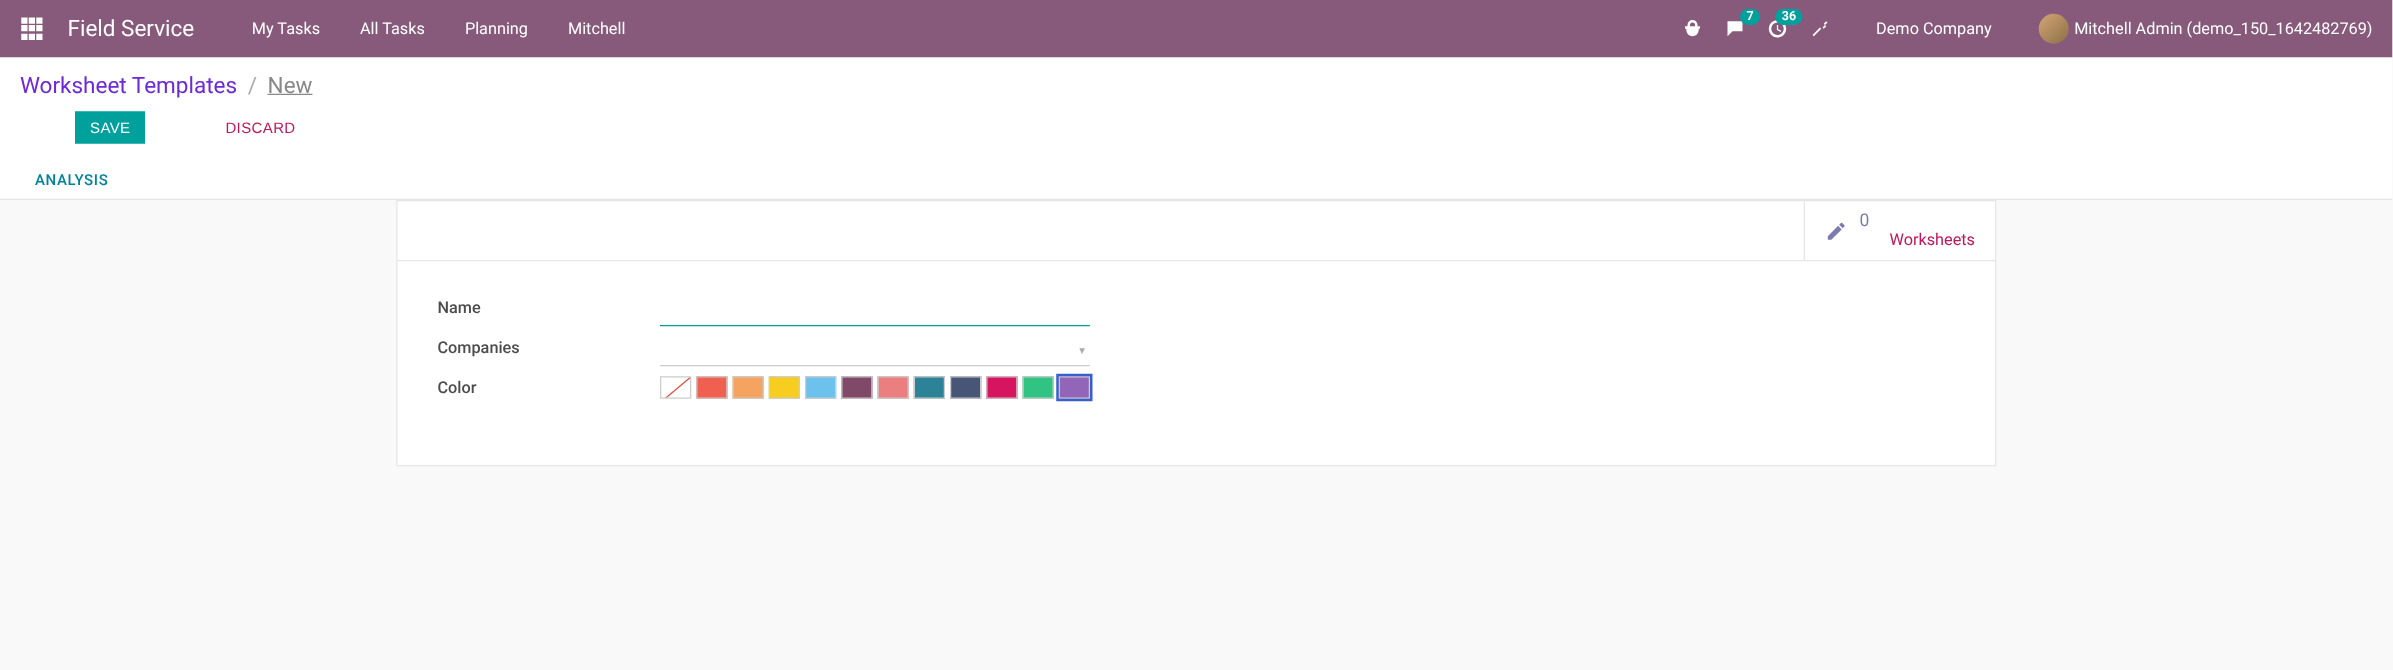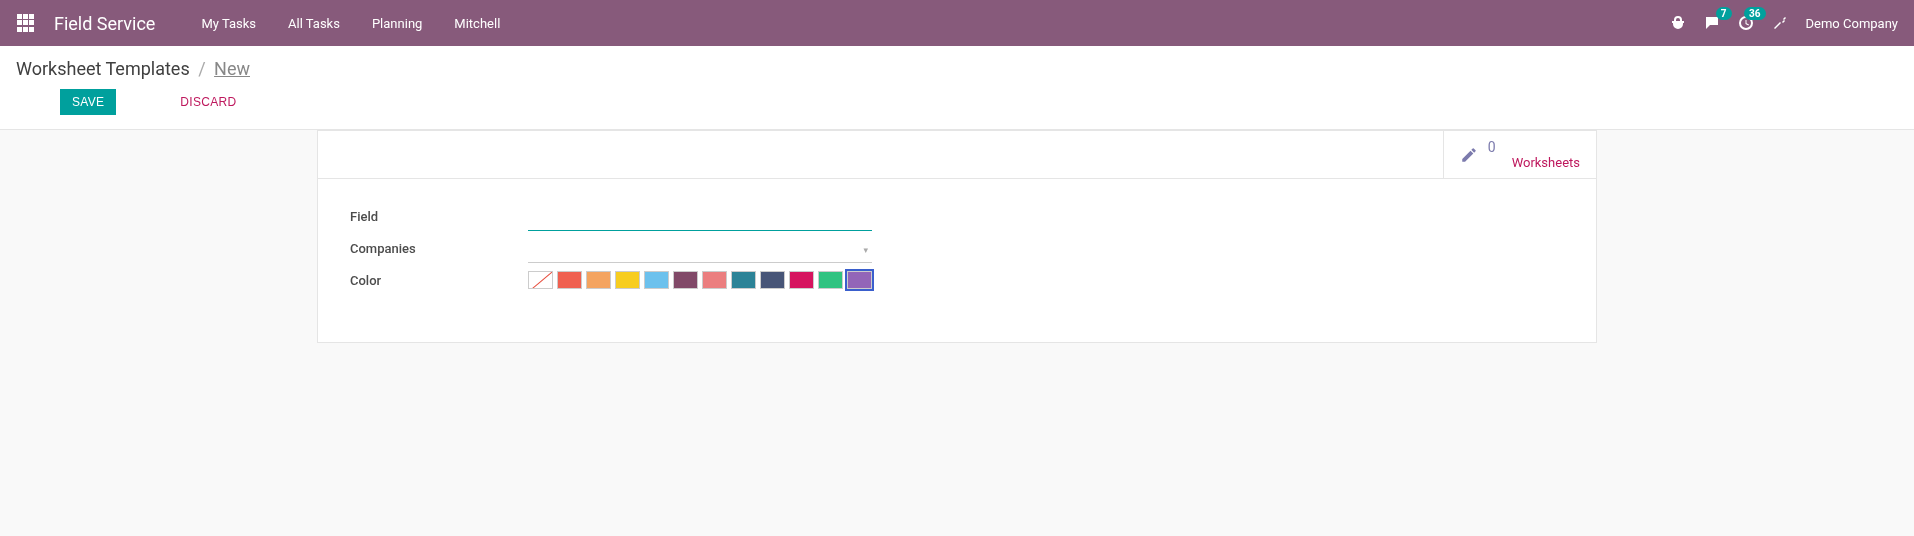--- a/index.html
+++ b/index.html
@@ -9,29 +9,29 @@
 .nav { background: #875A7B; color: #fff; height: 46px; display: flex; align-items: center; padding: 0 16px; }
 .nav .apps-icon { width: 20px; height: 20px; display: flex; flex-wrap: wrap; cursor: pointer; margin-right: 18px; }
 .nav .apps-icon span { width: 5px; height: 5px; background: #fff; margin: 0.5px; }
 .nav .app-title { font-size: 18px; font-weight: 400; margin-right: 30px; cursor: pointer; }
 .nav .menu-items { display: flex; gap: 0; }
 .nav .menu-item { padding: 0 16px; font-size: 13px; color: #fff; cursor: pointer; height: 30px; display: flex; align-items: center; }
 .nav .spacer { flex: 1; }
 .nav .right-icons { display: flex; align-items: center; gap: 18px; }
 .nav .icon-btn { position: relative; cursor: pointer; display: flex; align-items: center; color: #fff; }
 .nav .badge { position: absolute; top: -8px; right: -12px; background: #00A09D; color: #fff; font-size: 10px; font-weight: bold; padding: 1px 5px; border-radius: 8px; }
-.nav .company-name { font-size: 13px; cursor: pointer; margin-left: 0; }
+.nav .company-name { font-size: 13px; cursor: pointer; margin-left: 19px; }
 .nav .user { display: flex; align-items: center; cursor: pointer; margin-left: 20px; }
 .nav .avatar { width: 24px; height: 24px; border-radius: 50%; background: linear-gradient(135deg, #d4a574, #8b6f47); margin-right: 4px; }
 .nav .username { font-size: 13px; }
 
 
 .control-panel { background: #fff; border-bottom: 1px solid #e5e5e5; padding: 12px 16px 0 16px; }
 .breadcrumb { font-size: 18px; color: #7C7BAD; margin-bottom: 10px; }
-.breadcrumb a { color: #404040; text-decoration: none; cursor: pointer; }
+.breadcrumb a { color: #6d28d9; text-decoration: none; cursor: pointer; }
 .breadcrumb .sep { color: #aaa; margin: 0 4px; }
 .breadcrumb .current { color: #888; text-decoration: underline; }
 .buttons-row { display: flex; gap: 8px; margin-bottom: 14px; }
 .btn { padding: 6px 12px; font-size: 12px; font-weight: 500; border: none; cursor: pointer; text-transform: uppercase; letter-spacing: 0.3px; margin-left: 44px; }
 .btn-primary { background: #00A09D; color: #fff; }
 .btn-link { background: transparent; color: #be185d; }
 .tabs-row { display: flex; }
 .tab-btn { color: #00829e; font-size: 12px; font-weight: 500; letter-spacing: 0.5px; padding: 8px 12px; cursor: pointer; text-transform: uppercase; }
 
 
@@ -98,52 +98,59 @@
           <path fill="#fff" d="M8 1a7 7 0 100 14A7 7 0 008 1zm0 2a5 5 0 110 10A5 5 0 018 3zm-.5 2v4l3 1.5.5-1-2.5-1.2V5h-1z"></path>
         </svg>
       <span class="badge">36</span>
     </div>
     <div class="icon-btn">
       <svg width="16" height="16" viewBox="0 0 16 16">
           <path fill="#fff" d="M13 2l-2 2 1 1 2-2-1-1zM2 13l1 1 6-6-1-1-6 6zm9-5l2-2-1-1-2 2 1 1z"></path>
         </svg>
     </div>
     <div class="company-name">Demo Company</div>
+    <div class="user">
+      <div class="avatar"></div>
+      <span class="username">Mitchell Admin (demo_150_1642482769)</span>
+    </div>
   </div>
 </div>
 
 <div class="control-panel">
   <div class="breadcrumb">
     <a>Worksheet Templates</a>
     <span class="sep">/</span>
     <span class="current">New</span>
   </div>
   <div class="buttons-row">
     <button class="btn btn-primary">Save</button>
     <button class="btn btn-link">Discard</button>
+  </div>
+  <div class="tabs-row">
+    <div class="tab-btn">Analysis</div>
   </div>
 </div>
 
 <div class="content-wrap">
   <div class="sheet">
     <div class="button-box">
       <div class="stat-btn">
         <svg width="18" height="18" viewBox="0 0 24 24">
             <path d="M3 17.25V21h3.75l11-11-3.75-3.75-11 11zM20.7 7.04a1 1 0 000-1.41l-2.34-2.34a1 1 0 00-1.41 0l-1.83 1.83 3.75 3.75 1.83-1.83z"></path>
           </svg>
         <div class="stat-info">
           <span class="stat-value">0</span>
           <span class="stat-label">Worksheets</span>
         </div>
       </div>
     </div>
     <div class="form-body">
       <div class="form-group">
         <div class="form-row">
-          <div class="form-label">Field</div>
+          <div class="form-label">Name</div>
           <div class="form-field">
             <input class="input-name" type="text" value="" style="">
           </div>
           <div></div>
         </div>
         <div class="form-row">
           <div class="form-label">Companies</div>
           <div class="form-field">
             <div class="companies-wrap">
               <input class="input-companies" type="text" value="" style="">

